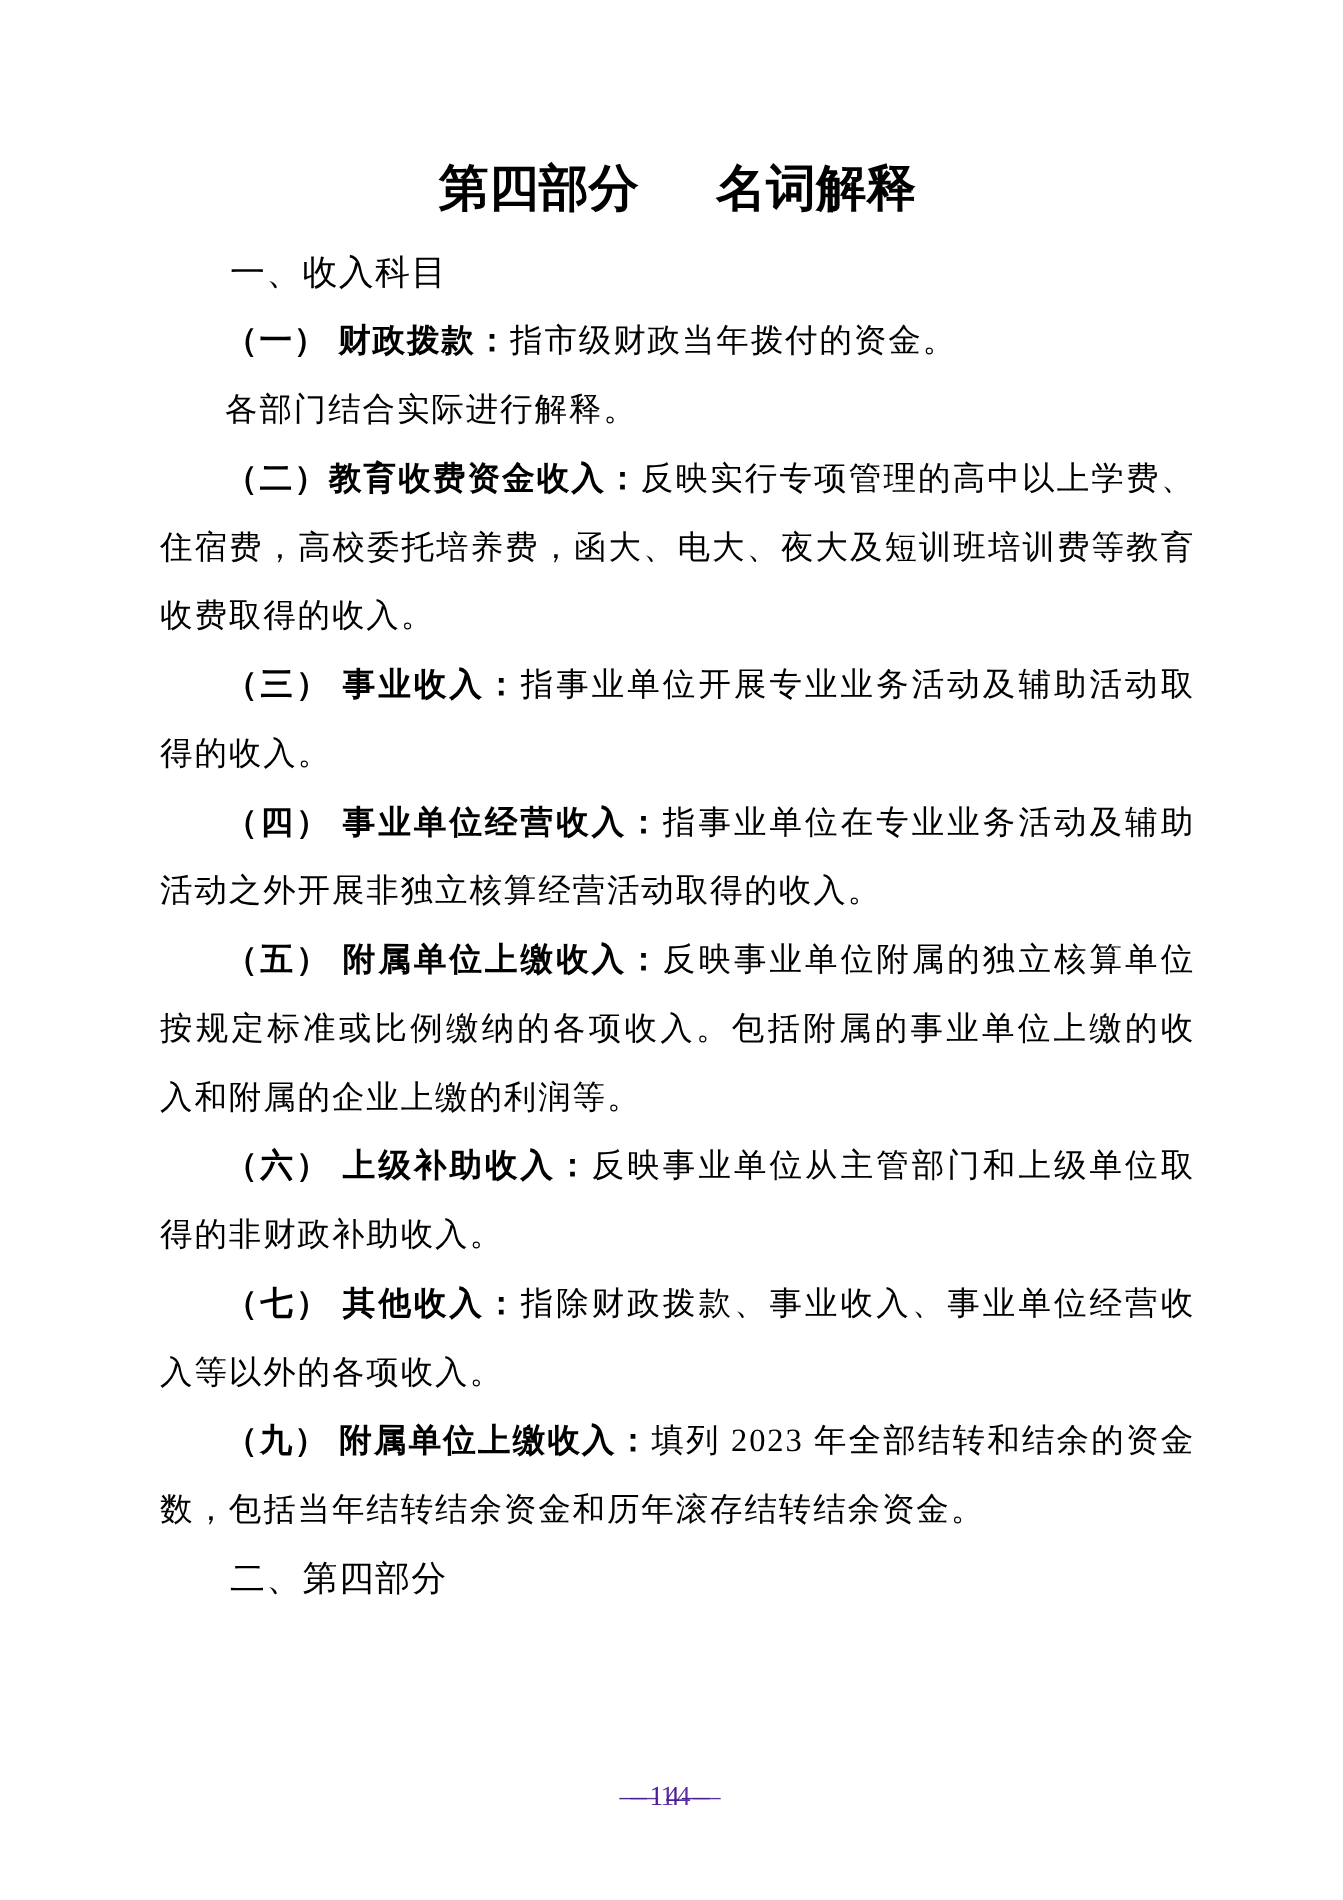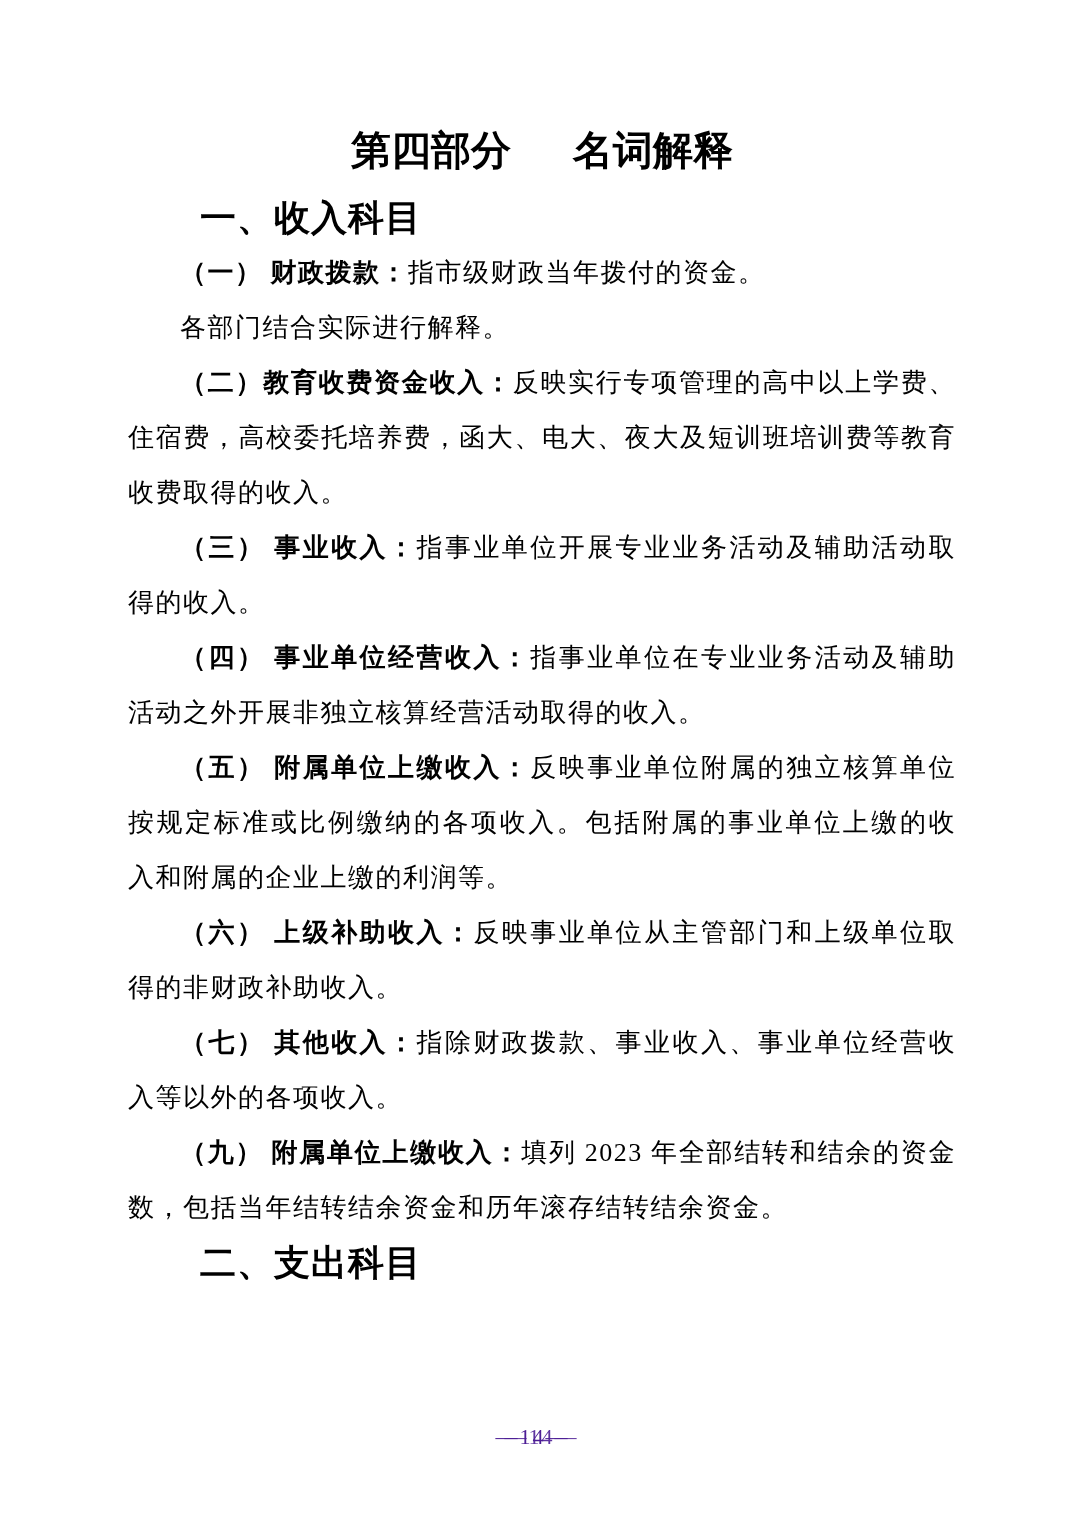--- a/index.html
+++ b/index.html
@@ -28,23 +28,23 @@
     text-align: center;
     white-space: nowrap;
     font-family: "Liberation Serif", "DejaVu Serif", serif;
   }
   .title-gap {
     display: inline-block;
     width: 62px;
   }
   .section-heading {
     margin: 0;
-    font-size: 36px;
+    font-size: 28px;
     line-height: 55px;
-    font-weight: 700;
+    font-weight: 400;
     text-indent: 2em;
     letter-spacing: 1px;
     font-family: "Liberation Sans", "DejaVu Sans", sans-serif;
   }
   .para {
     margin: 0;
     font-size: 26px;
     line-height: 55px;
     letter-spacing: 1.5px;
     text-indent: 2em;
@@ -97,20 +97,20 @@
 
   <p class="para"><span class="label">（五） 附属单位上缴收入：</span><span>反映事业单位附属的独立核算单位按规定标准或比例缴纳的各项收入。包括附属的事业单位上缴的收 入和附属的企业上缴的利润等。</span></p>
 
   <p class="para"><span class="label">（六） 上级补助收入：</span><span>反映事业单位从主管部门和上级单位取得的非财政补助收入。</span></p>
 
   <p class="para"><span class="label">（七） 其他收入：</span><span>指除财政拨款、事业收入、事业单位经营收入等以外的各项收入。</span></p>
 
 
   <p class="para"><span class="label">（九） 附属单位上缴收入：</span><span>填列 2023 年全部结转和结余的资金数，包括当年结转结余资金和历年滚存结转结余资金。</span></p>
 
-  <h2 class="section-heading">二、支出科目</h2>
+  <h2 class="section-heading">二、第四部分</h2>
 
   <div class="footer">
     <span class="pg pg1">—14—</span>
     <span class="pg pg2" aria-hidden="true">—14—</span>
   </div>
 
 </div>
 
 </body></html>

